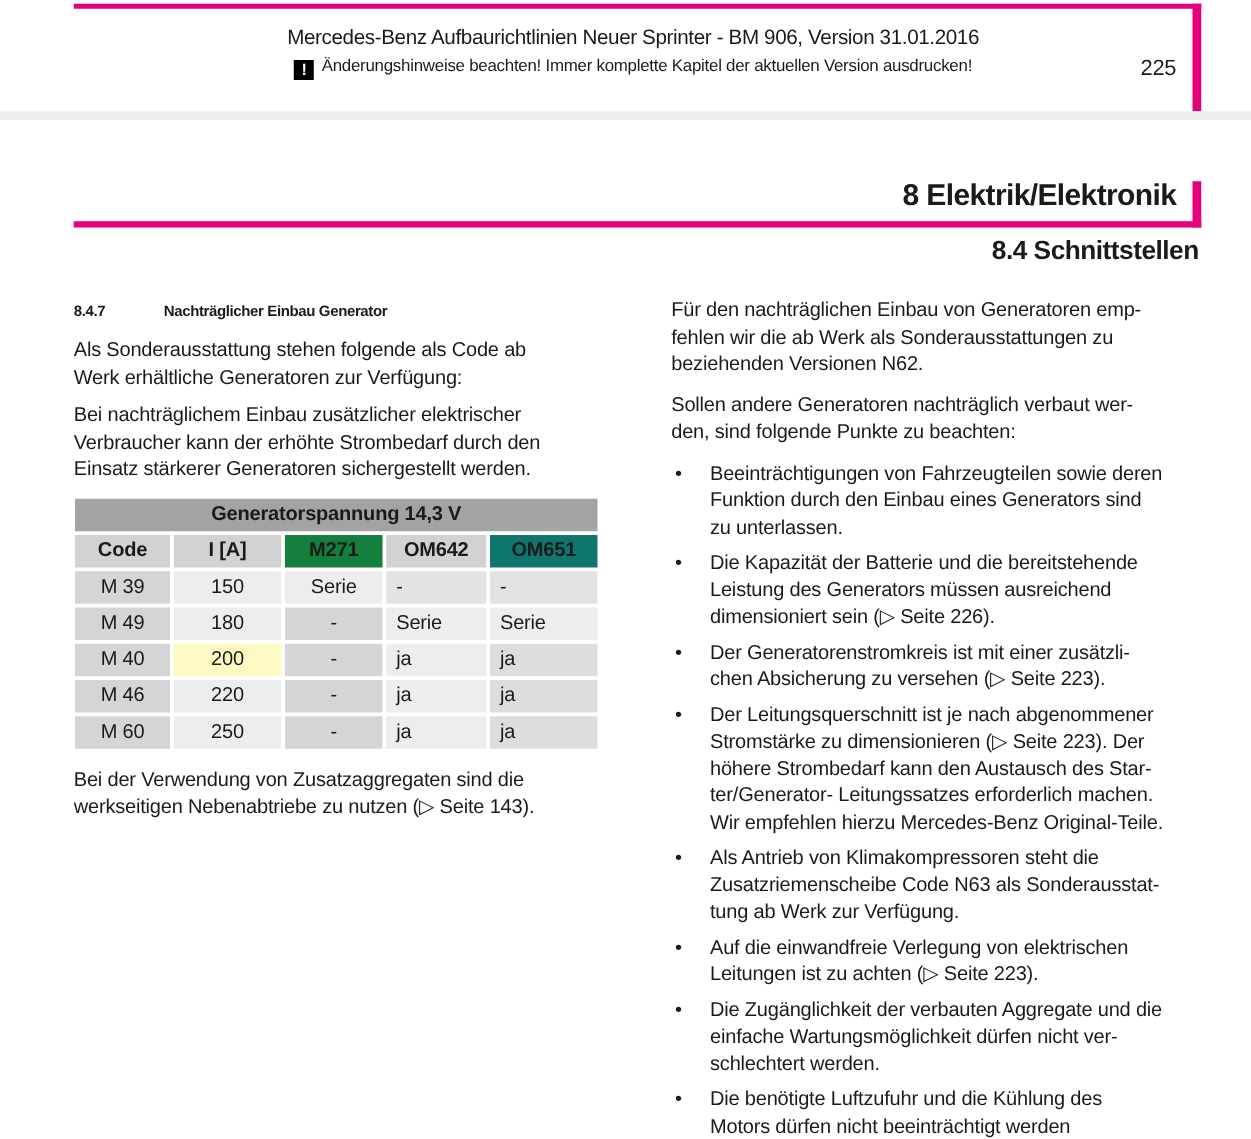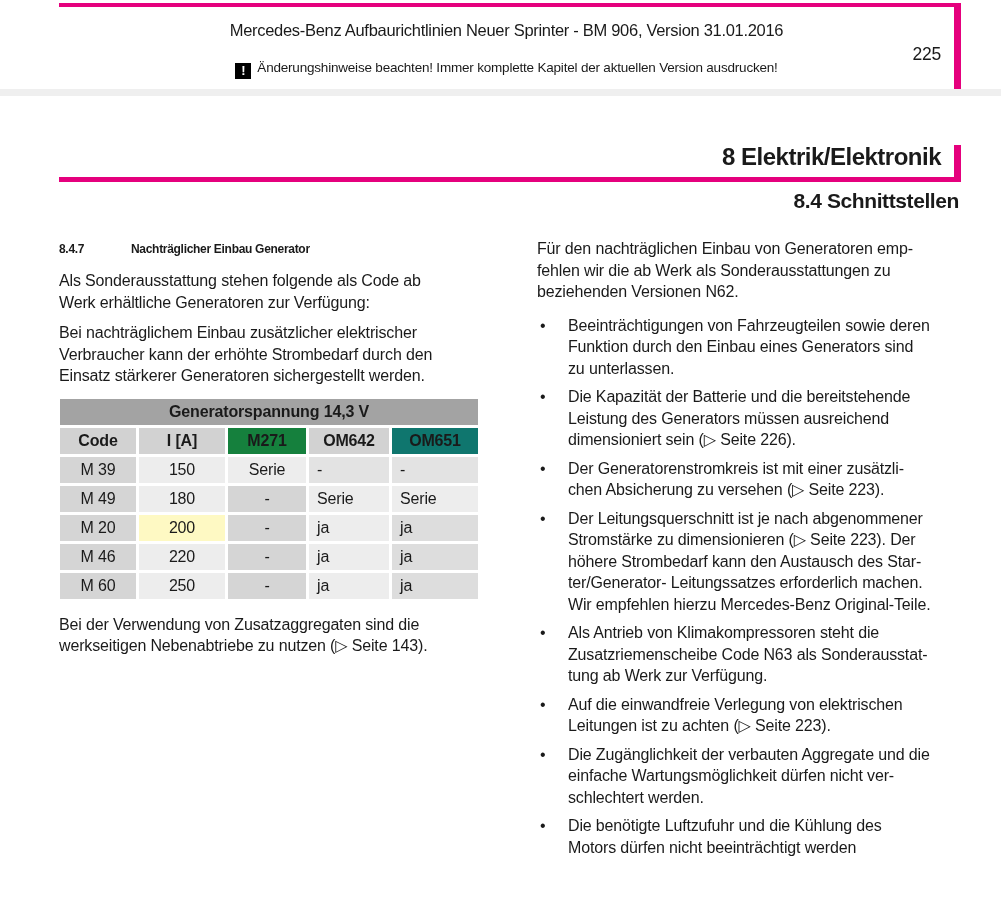--- a/index.html
+++ b/index.html
@@ -5,21 +5,21 @@
   html,body{margin:0;padding:0;background:#fff;}
   .page{
     position:relative;width:1001px;height:911px;background:#ffffff;overflow:hidden;
     font-family:"Liberation Sans","DejaVu Sans",sans-serif;color:#1a1a1a;
   }
   
   .top-rule{position:absolute;left:59px;top:3px;width:902px;height:4px;}
   .right-bar-top{position:absolute;left:954px;top:3px;width:7px;height:86px;}
   .header-center{position:absolute;left:59px;top:19px;width:895px;text-align:center;}
   .header-title{font-size:16.5px;letter-spacing:-0.3px;line-height:22px;white-space:nowrap;}
-  .header-warning{margin-top:18px;font-size:13.5px;letter-spacing:-0.2px;line-height:18px;white-space:nowrap;}
+  .header-warning{margin-top:3px;font-size:13.5px;letter-spacing:-0.2px;line-height:18px;white-space:nowrap;}
   .warn-icon{
     display:inline-flex;align-items:center;justify-content:center;
     width:16px;height:16px;background:#000;color:#fff;font-weight:bold;font-size:13px;
     margin-right:6px;vertical-align:-3px;
   }
   .page-number{position:absolute;right:60px;top:44px;font-size:17.5px;letter-spacing:-0.2px;}
   .gray-band{position:absolute;left:0;top:89px;width:1001px;height:7px;}
   
   .chapter-heading{
     position:absolute;right:60px;top:143px;width:882px;text-align:right;
@@ -109,21 +109,21 @@
           <td class="a-l" style="background-color: rgb(227, 227, 227);">-</td>
         </tr>
         <tr>
           <td class="a-c" style="background-color: rgb(213, 213, 213);">M 49</td>
           <td class="a-c" style="background-color: rgb(237, 237, 237);">180</td>
           <td class="a-c" style="background-color: rgb(213, 213, 213);">-</td>
           <td class="a-l" style="background-color: rgb(237, 237, 237);">Serie</td>
           <td class="a-l" style="background-color: rgb(237, 237, 237);">Serie</td>
         </tr>
         <tr>
-          <td class="a-c" style="background-color: rgb(213, 213, 213);">M 20</td>
+          <td class="a-c" style="background-color: rgb(213, 213, 213);">M 40</td>
           <td class="a-c" style="background-color: #fef9c3;">200</td>
           <td class="a-c" style="background-color: rgb(213, 213, 213);">-</td>
           <td class="a-l" style="background-color: rgb(237, 237, 237);">ja</td>
           <td class="a-l" style="background-color: rgb(221, 221, 221);">ja</td>
         </tr>
         <tr>
           <td class="a-c" style="background-color: rgb(213, 213, 213);">M 46</td>
           <td class="a-c" style="background-color: rgb(237, 237, 237);">220</td>
           <td class="a-c" style="background-color: rgb(213, 213, 213);">-</td>
           <td class="a-l" style="background-color: rgb(237, 237, 237);">ja</td>
@@ -140,20 +140,22 @@
     </table>
 
     <p class="body-text mt12">Bei der Verwendung von Zusatzaggregaten sind die
 werkseitigen Nebenabtriebe zu nutzen (▷ Seite 143).</p>
   </div>
 
   <div class="col-right">
     <p class="body-text">Für den nachträglichen Einbau von Generatoren emp-
 fehlen wir die ab Werk als Sonderausstattungen zu
 beziehenden Versionen N62.</p>
+    <p class="body-text mt11">Sollen andere Generatoren nachträglich verbaut wer-
+den, sind folgende Punkte zu beachten:</p>
 
     <div class="bullets">
       <div class="bullet">
           <span class="dot">•</span>
           <div class="body-text">Beeinträchtigungen von Fahrzeugteilen sowie deren
 Funktion durch den Einbau eines Generators sind
 zu unterlassen.</div>
         </div>
       <div class="bullet">
           <span class="dot">•</span>

